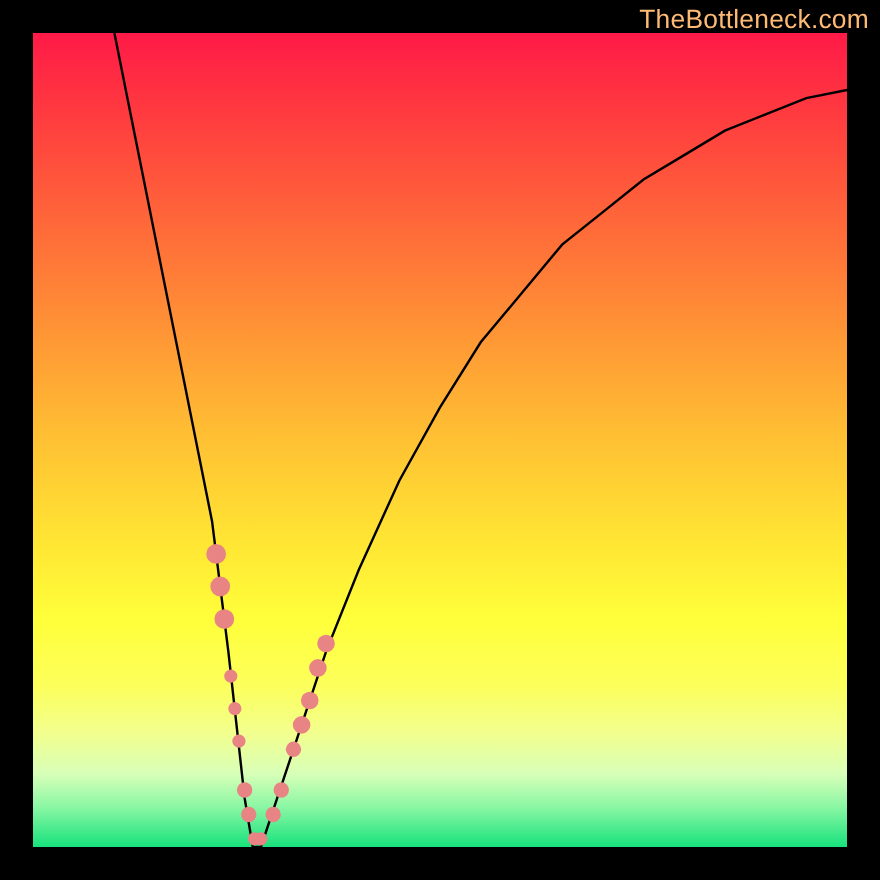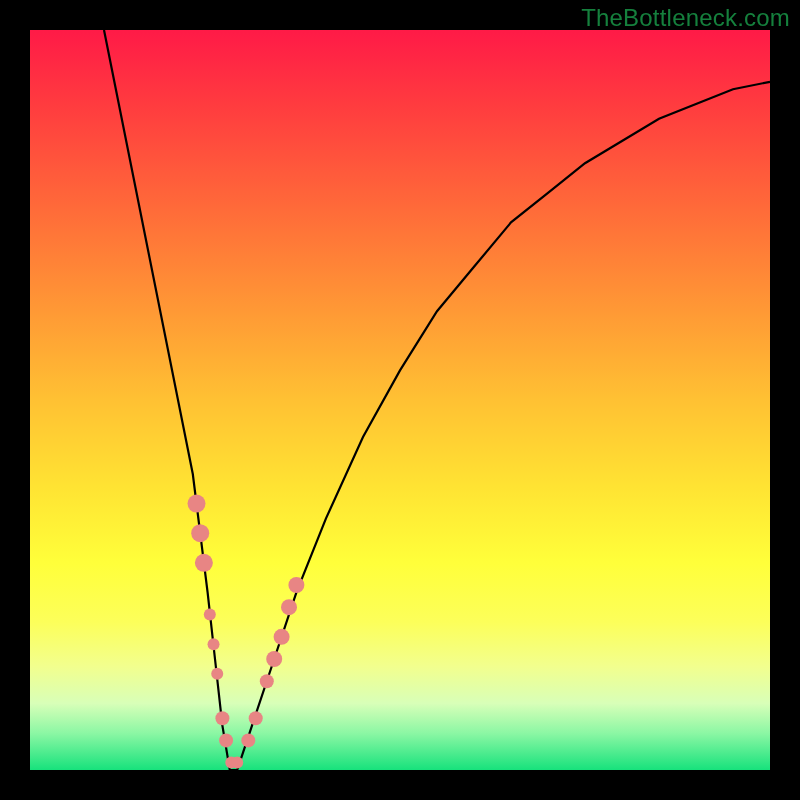--- a/index.html
+++ b/index.html
@@ -36,21 +36,21 @@
       #fcff5a 80%,
       #f2ff8e 86%,
       #d8ffb8 91%,
       #8cf7a4 95%,
       #17e27c 100%);
   }
   .watermark {
     position: absolute;
     top: 4px;
     right: 10px;
-    color: #15803d;
+    color: #fdba74;
     font-size: 24px;
     font-weight: 400;
     letter-spacing: 0.2px;
     user-select: none;
   }
   svg.curve {
     position: absolute;
     top: 0;
     left: 0;
     width: 740px;

